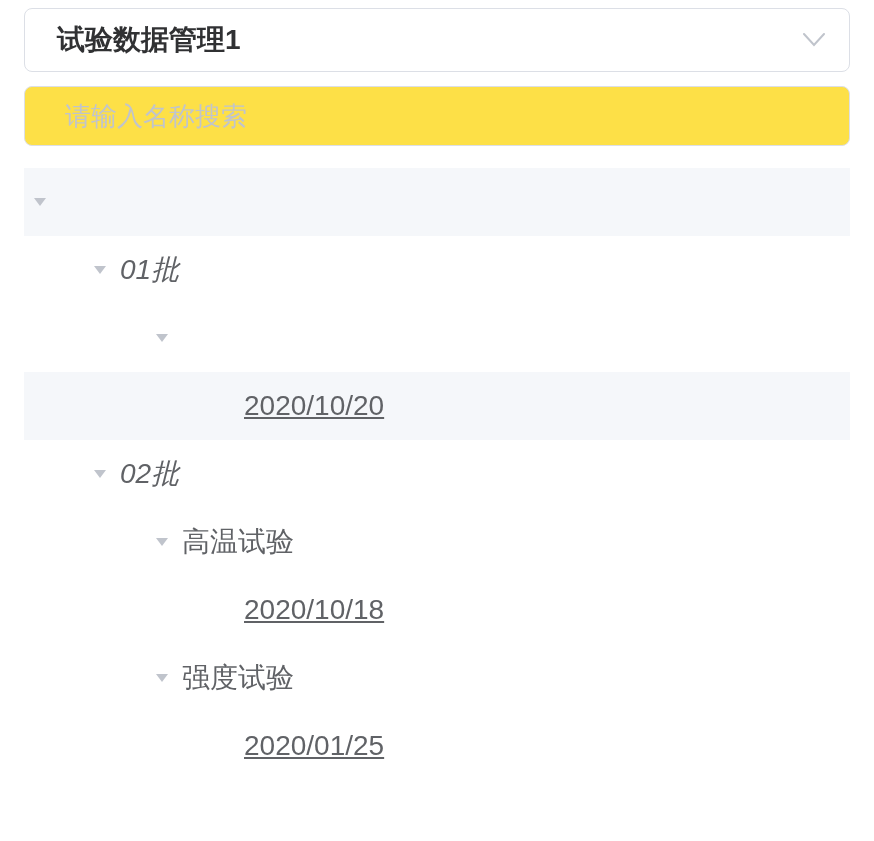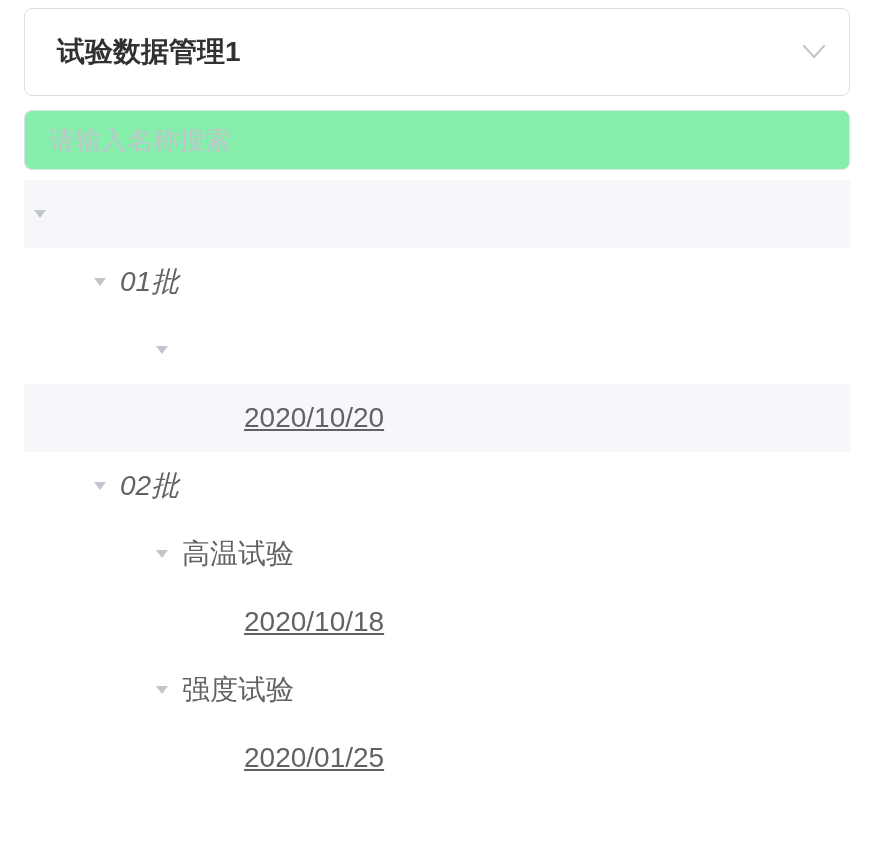--- a/index.html
+++ b/index.html
@@ -13,21 +13,21 @@
       width: 874px;
       height: 841px;
       padding: 0;
       color: #606266;
     }
     .container {
       padding: 8px 24px;
     }
     .select-box {
       width: 100%;
-      height: 88px;
+      height: 64px;
       border: 1px solid #dcdfe6;
       border-radius: 8px;
       display: flex;
       align-items: center;
       justify-content: space-between;
       padding: 0 24px 0 32px;
       background: #ffffff;
       cursor: pointer;
       margin-bottom: 14px;
     }
@@ -40,22 +40,23 @@
       color: #c0c4cc;
       display: flex;
       align-items: center;
       justify-content: center;
     }
     .search-box {
       width: 100%;
       height: 60px;
       border: 1px solid #dcdfe6;
       border-radius: 8px;
-      background: #86efac;
-      margin-bottom: 10px;
+      background: #fde047;
+      margin-bottom: 22px;
+      padding-left: 16px;
     }
     .search-input {
       width: 100%;
       height: 100%;
       border: none;
       outline: none;
       padding: 0 24px;
       font-size: 26px;
       color: #606266;
       background: transparent;

